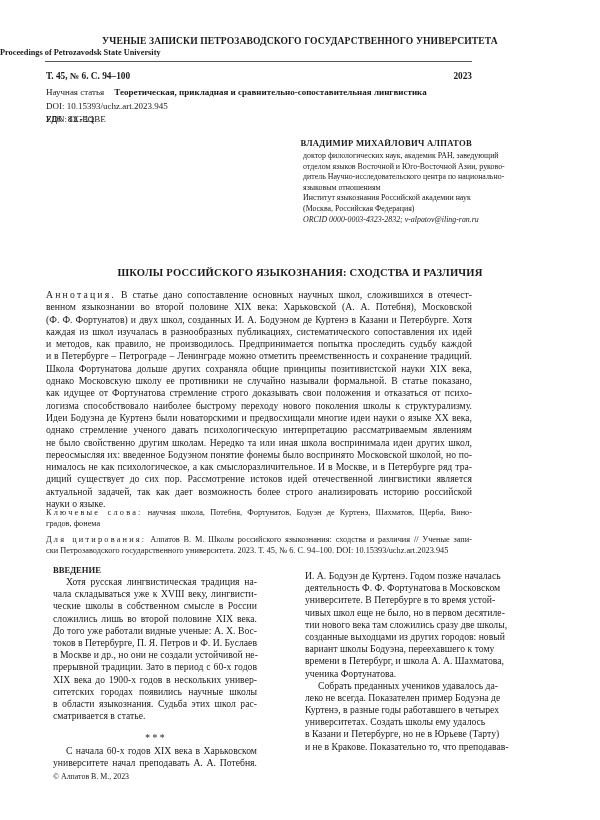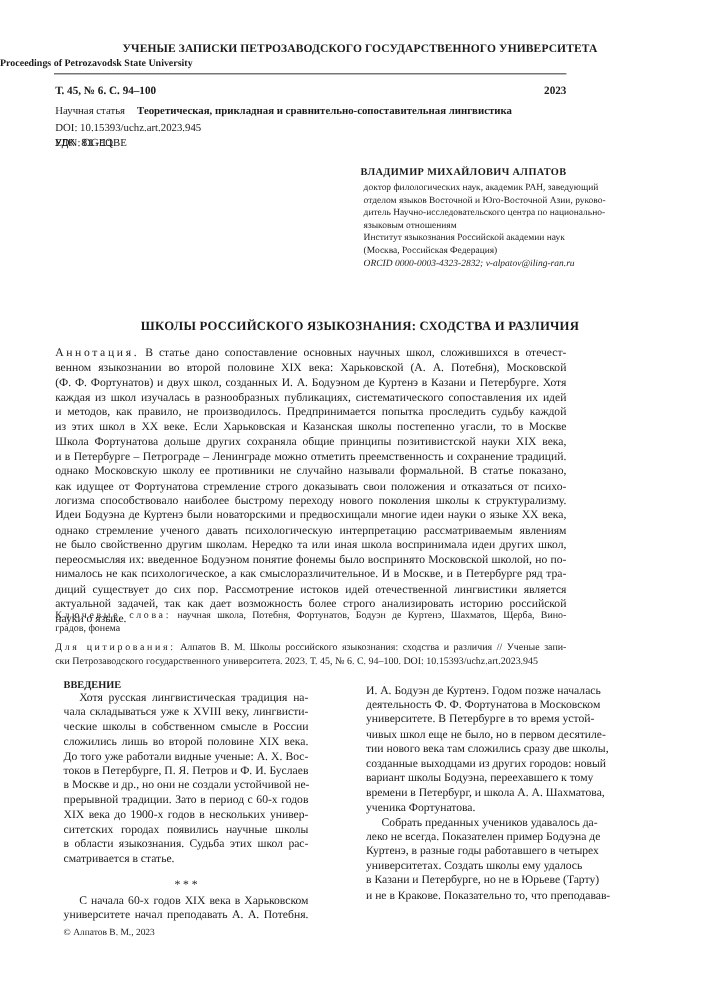--- a/index.html
+++ b/index.html
@@ -92,23 +92,22 @@
 </div>
 
 <div class="abs article-title">ШКОЛЫ РОССИЙСКОГО ЯЗЫКОЗНАНИЯ: СХОДСТВА И РАЗЛИЧИЯ</div>
 
 <div class="abs abstract">
   <span class="l"><span class="sp">Аннотация.</span> <span>В статье дано сопоставление основных научных школ, сложившихся в отечест-</span></span>
   <span class="l">венном языкознании во второй половине XIX века: Харьковской (А. А. Потебня), Московской</span>
   <span class="l">(Ф. Ф. Фортунатов) и двух школ, созданных И. А. Бодуэном де Куртенэ в Казани и Петербурге. Хотя</span>
   <span class="l">каждая из школ изучалась в разнообразных публикациях, систематического сопоставления их идей</span>
   <span class="l">и методов, как правило, не производилось. Предпринимается попытка проследить судьбу каждой</span>
-  <span class="l">из этих школ в XX веке. Если Харьковская и Казанская школы постепенно угасли, то в Москве</span>
+  <span class="l">и в Петербурге – Петрограде – Ленинграде можно отметить преемственность и сохранение традиций.</span>
   <span class="l">Школа Фортунатова дольше других сохраняла общие принципы позитивистской науки XIX века,</span>
-  <span class="l">и в Петербурге – Петрограде – Ленинграде можно отметить преемственность и сохранение традиций.</span>
   <span class="l">однако Московскую школу ее противники не случайно называли формальной. В статье показано,</span>
   <span class="l">как идущее от Фортунатова стремление строго доказывать свои положения и отказаться от психо-</span>
   <span class="l">логизма способствовало наиболее быстрому переходу нового поколения школы к структурализму.</span>
   <span class="l">Идеи Бодуэна де Куртенэ были новаторскими и предвосхищали многие идеи науки о языке XX века,</span>
   <span class="l">однако стремление ученого давать психологическую интерпретацию рассматриваемым явлениям</span>
   <span class="l">не было свойственно другим школам. Нередко та или иная школа воспринимала идеи других школ,</span>
   <span class="l">переосмысляя их: введенное Бодуэном понятие фонемы было воспринято Московской школой, но по-</span>
   <span class="l">нималось не как психологическое, а как смыслоразличительное. И в Москве, и в Петербурге ряд тра-</span>
   <span class="l">диций существует до сих пор. Рассмотрение истоков идей отечественной лингвистики является</span>
   <span class="l">актуальной задачей, так как дает возможность более строго анализировать историю российской</span>

